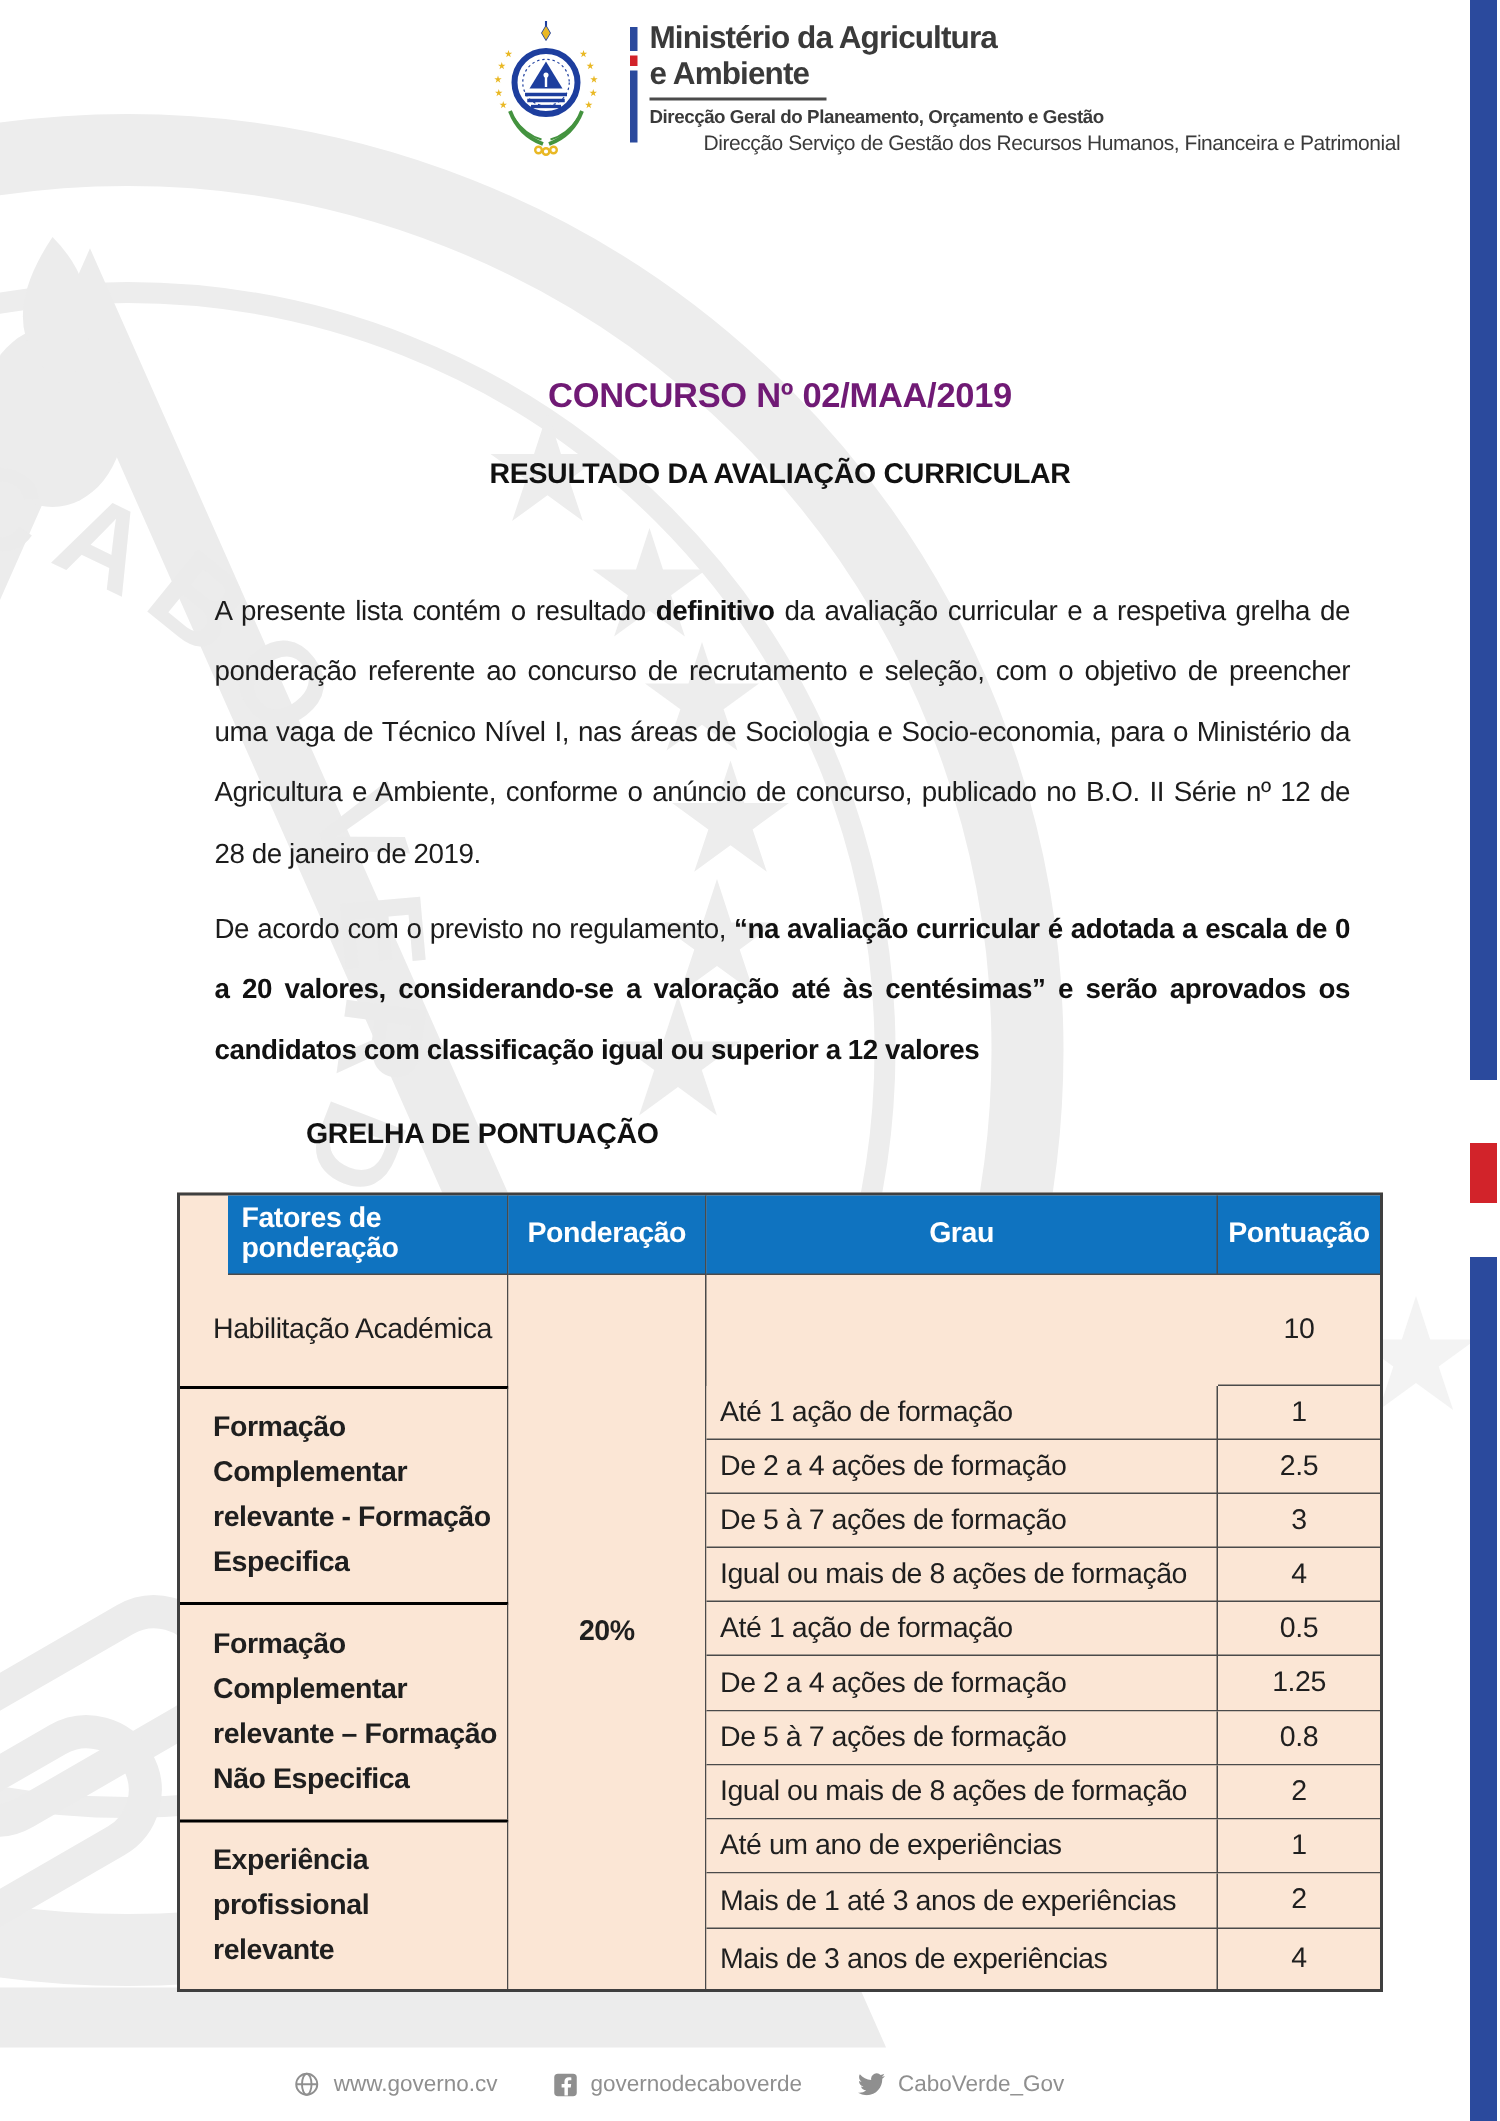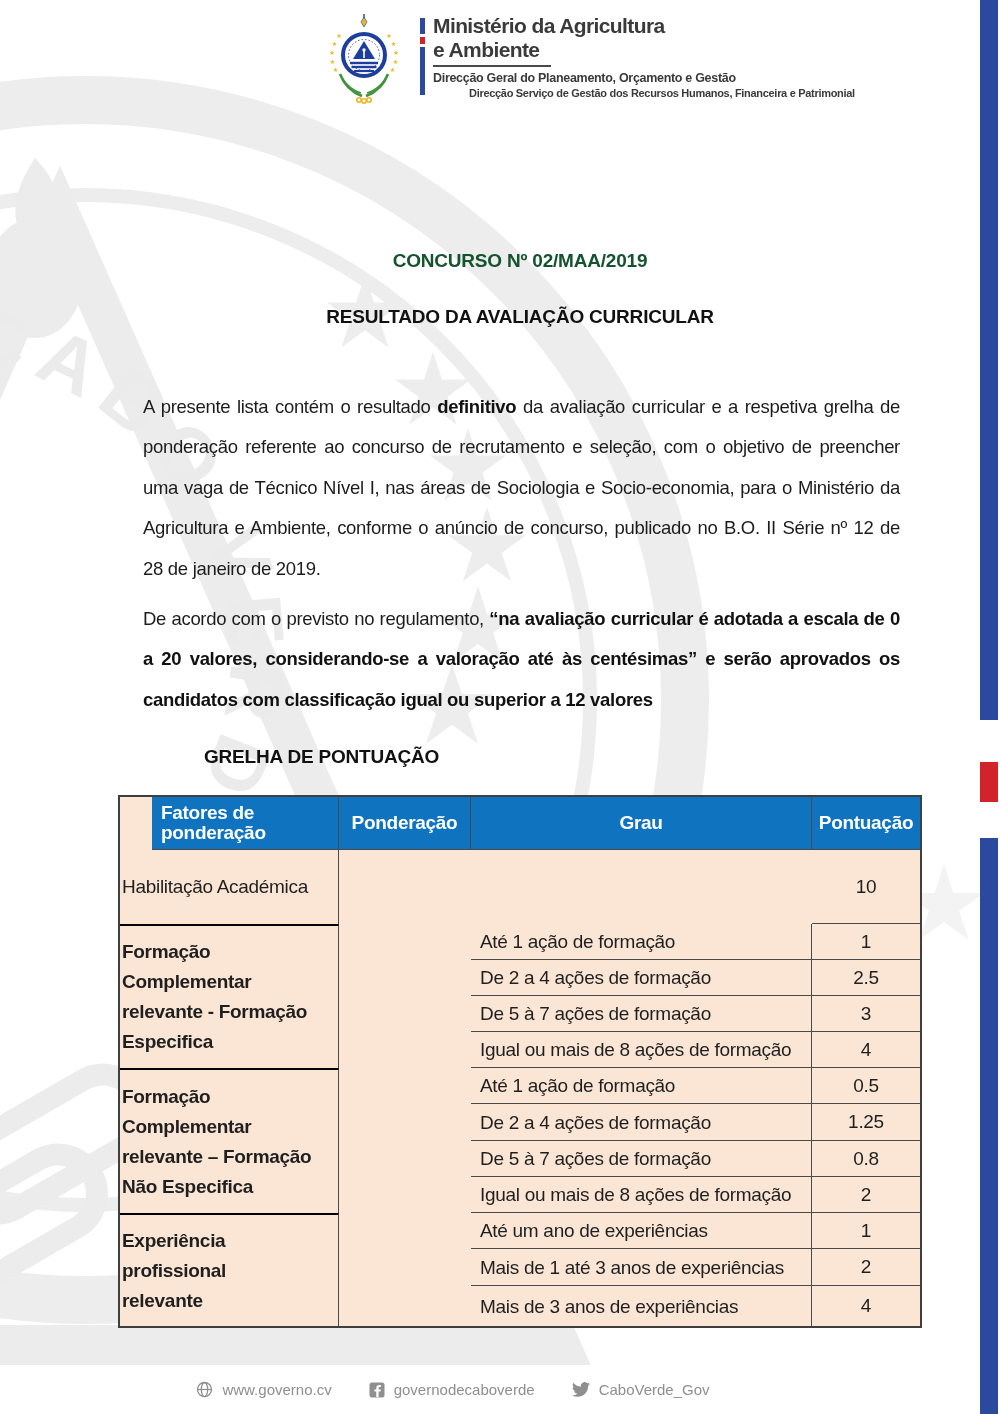--- a/index.html
+++ b/index.html
@@ -12,28 +12,28 @@
   .gov-header{position:absolute;top:10px;left:318px;display:flex;align-items:flex-start;}
   .sep{display:flex;flex-direction:column;margin:8px 8px 0 10px;width:5px;}
   .sep .b1{height:16px;background:#2b4a9d;}
   .sep .r{height:7px;background:#d2232a;margin:3px 0;}
   .sep .b2{height:48px;background:#2b4a9d;}
   .min-text{margin-top:4px;}
   .min-name{font-size:21px;font-weight:bold;color:#3a3a3a;line-height:24px;
             letter-spacing:-0.6px;white-space:pre-line;}
   .min-rule{width:118px;border-bottom:2px solid #4a4a4a;margin:3px 0 4px 0;}
   .dep1{font-size:12.5px;font-weight:bold;color:#3a3a3a;letter-spacing:-0.3px;}
-  .dep2{font-size:11px;font-weight:bold;color:#3a3a3a;letter-spacing:-0.3px;margin-top:2px;padding-left:36px;}
+  .dep2{font-size:14px;font-weight:normal;color:#3a3a3a;letter-spacing:-0.3px;margin-top:2px;padding-left:36px;}
 
   
   .doc-title{position:absolute;top:144px;left:120px;width:800px;text-align:center;
              font-size:19px;font-weight:bold;color:#111;line-height:47px;
              letter-spacing:-0.2px;white-space:pre-line;}
   .doc-sub1{position:absolute;top:250px;left:120px;width:800px;text-align:center;
-            font-size:19px;font-weight:bold;color:#14532d;letter-spacing:-0.2px;}
+            font-size:23px;font-weight:bold;color:#701a75;letter-spacing:-0.2px;}
   .doc-sub2{position:absolute;top:306px;left:120px;width:800px;text-align:center;
             font-size:19px;font-weight:bold;color:#111;letter-spacing:-0.2px;}
 
   
   .para{position:absolute;left:143px;width:757px;font-size:18.5px;line-height:40.5px;
         text-align:justify;color:#1c1c1c;letter-spacing:-0.3px;}
   .p1{top:368px;}
   .p2{top:580px;}
   .para b{color:#111;}
 
@@ -46,21 +46,21 @@
         grid-template-rows:53px 74px 36px 36px 36px 36px 36px 37px 36px 36px 36px 37px 40px;
         border:2px solid #3f3f3f;background:#fbe6d5;}
   .cell{box-sizing:border-box;border-right:1px solid #4a4a4a;border-bottom:1px solid #4a4a4a;
         display:flex;align-items:center;font-size:19px;letter-spacing:-0.3px;color:#1f1f1f;
         background:#fbe6d5;}
   .cell.lastcol{border-right:none;}
   .cell.lastrow{border-bottom:none;}
   .th{background:#0f73c0;color:#fff;font-weight:bold;}
   .th.c1{justify-content:flex-start;padding-left:9px;white-space:pre-line;line-height:20px;margin-left:32px;}
   .th.ctr{justify-content:center;}
-  .factor{justify-content:flex-start;padding-left:2px;padding-right:4px;
+  .factor{justify-content:flex-start;padding-left:22px;padding-right:4px;
           white-space:pre-line;line-height:30px;border-bottom:none;}
   .gsep{border-top:2px solid #000000;font-weight:bold;}
   .pond{justify-content:center;font-weight:bold;}
   .grau{justify-content:flex-start;padding-left:9px;padding-right:4px;line-height:23px;}
   .pont{justify-content:center;}
 
   
   .bar{position:absolute;left:980px;width:18px;}
   .bar.top{top:0;height:720px;background:#2b4a9d;}
   .bar.red{top:762px;height:40px;background:#d2232a;}
@@ -196,20 +196,21 @@
 Complementar
 relevante - Formação
 Especifica</div>
       <div class="cell factor gsep" style="grid-row:7/span 4;grid-column:1">Formação
 Complementar
 relevante – Formação
 Não Especifica</div>
       <div class="cell factor gsep lastrow" style="grid-row:11/span 3;grid-column:1">Experiência profissional
 relevante</div>
 
+      <div class="cell pond lastrow" style="grid-row:2/span 12;grid-column:2">20%</div>
 
       <div class="cell pont lastcol" style="grid-row:2;grid-column:4">10</div>
 
       <div class="cell grau" style="grid-row:3;grid-column:3">Até 1 ação de formação</div>
       <div class="cell pont lastcol" style="grid-row:3;grid-column:4">1</div>
       <div class="cell grau" style="grid-row:4;grid-column:3">De 2 a 4 ações de formação</div>
       <div class="cell pont lastcol" style="grid-row:4;grid-column:4">2.5</div>
       <div class="cell grau" style="grid-row:5;grid-column:3">De 5 à 7 ações de formação</div>
       <div class="cell pont lastcol" style="grid-row:5;grid-column:4">3</div>
       <div class="cell grau" style="grid-row:6;grid-column:3">Igual ou mais de 8 ações de formação</div>

